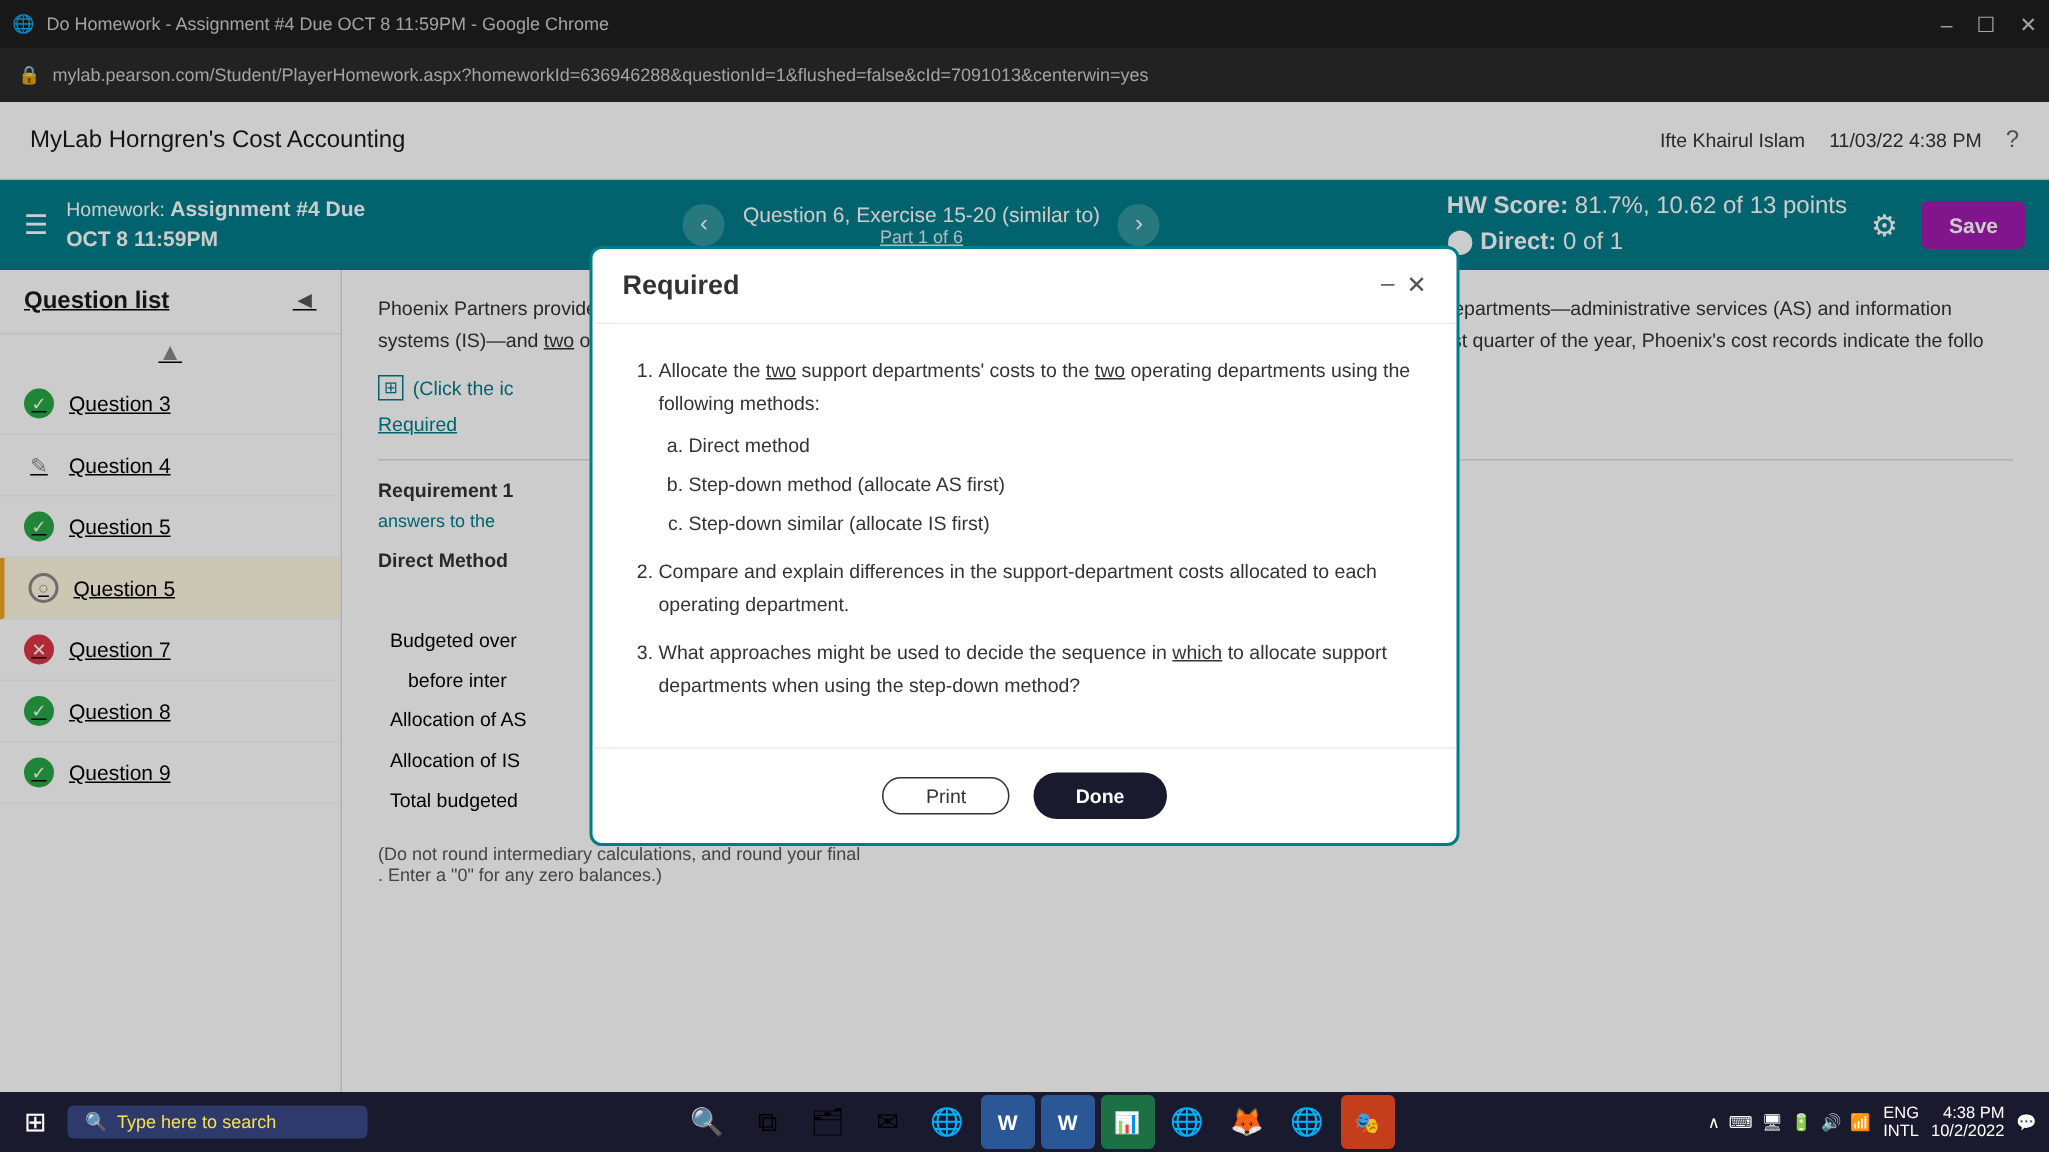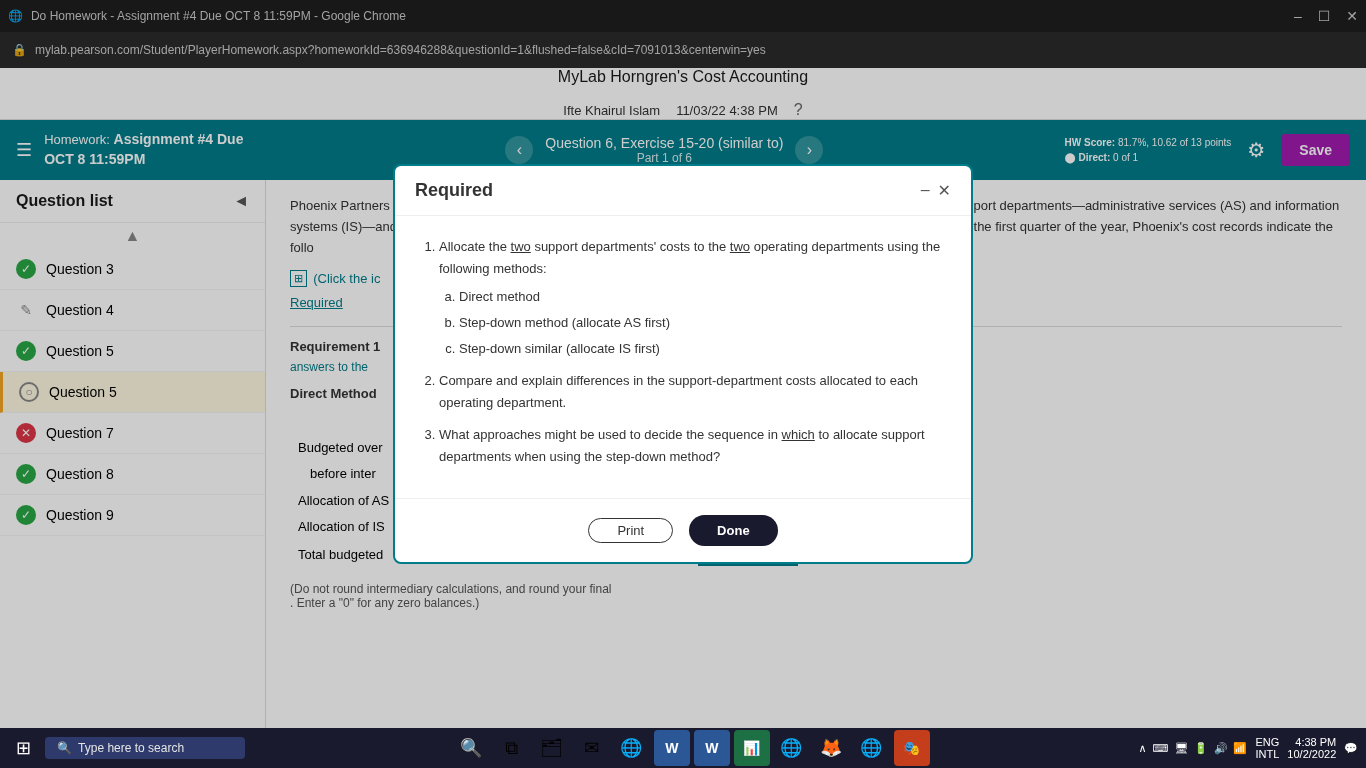--- a/index.html
+++ b/index.html
@@ -34,21 +34,20 @@
 
     
     .app-header {
       background: #fff;
       height: 52px;
       display: flex;
       align-items: center;
       justify-content: space-between;
       padding: 0 20px;
       border-bottom: 1px solid #ddd;
-      flex-direction: column;
     }
     .app-title { font-size: 16px; color: #1a1a1a; font-weight: normal; }
     .app-header-right { display: flex; align-items: center; gap: 16px; font-size: 13px; color: #333; }
     .help-icon { color: #666; font-size: 16px; cursor: pointer; }
 
     
     .course-nav {
       background: #007c8a;
       height: 60px;
       display: flex;
@@ -56,37 +55,38 @@
       padding: 0 16px;
       gap: 0;
       color: #fff;
     }
     .hamburger { font-size: 18px; cursor: pointer; margin-right: 12px; }
     .hw-title { font-size: 13px; line-height: 1.4; flex: 0 0 220px; }
     .hw-title strong { font-size: 14px; }
     .nav-center { flex: 1; display: flex; align-items: center; justify-content: center; gap: 12px; }
     .nav-arrow { background: rgba(255,255,255,0.2); border: none; color: #fff; width: 28px; height: 28px; border-radius: 50%; cursor: pointer; font-size: 16px; display: flex; align-items: center; justify-content: center; }
     .question-title { text-align: center; font-size: 14px; }
-    .question-title .part { font-size: 12px; opacity: 0.85; }
+    .question-title .part { font-size: 12px; opacity: 0.85; text-decoration: underline; }
     .nav-right { display: flex; align-items: center; gap: 16px; }
-    .score-info { font-size: 10px; line-height: 1.5; }
+    .score-info { font-size: 16px; line-height: 1.5; }
     .score-info .label { font-weight: bold; }
     .gear-btn { background: none; border: none; color: #fff; font-size: 20px; cursor: pointer; }
     .save-btn { background: #a21caf; color: #fff; border: none; padding: 8px 18px; font-size: 14px; font-weight: bold; border-radius: 4px; cursor: pointer; }
 
     
     .main-layout { display: flex; height: calc(768px - 32px - 36px - 52px - 60px - 40px); }
 
     
     .sidebar {
-      width: 266px;
+      width: 228px;
       background: #fff;
       border-right: 1px solid #ddd;
       overflow-y: auto;
       flex-shrink: 0;
+      text-decoration: underline;
     }
     .sidebar-header {
       display: flex;
       align-items: center;
       justify-content: space-between;
       padding: 12px 16px;
       border-bottom: 1px solid #eee;
     }
     .sidebar-title { font-size: 16px; font-weight: bold; color: #1a1a1a; }
     .sidebar-collapse { background: none; border: none; cursor: pointer; font-size: 16px; color: #555; }
@@ -412,21 +412,21 @@
       <button class="done-btn">Done</button>
     </div>
   </div>
 </div>
 
 <div class="taskbar">
   <div class="taskbar-left">
     <button class="start-btn">⊞</button>
     <div class="search-bar">
       <span>🔍</span>
-      <span style="color:#e5e5e5; font-size:12px;">Type here to search</span>
+      <span style="color:#fde047; font-size:12px;">Type here to search</span>
     </div>
   </div>
   <div class="taskbar-center">
     <div class="taskbar-icon">🔍</div>
     <div class="taskbar-icon">⧉</div>
     <div class="taskbar-icon">🗂</div>
     <div class="taskbar-icon">✉</div>
     <div class="taskbar-icon">🌐</div>
     <div class="taskbar-icon" style="background:#2b5797; color:#fff; font-weight:bold; font-size:14px;">W</div>
     <div class="taskbar-icon" style="background:#2b5797; color:#fff; font-weight:bold; font-size:14px;">W</div>

